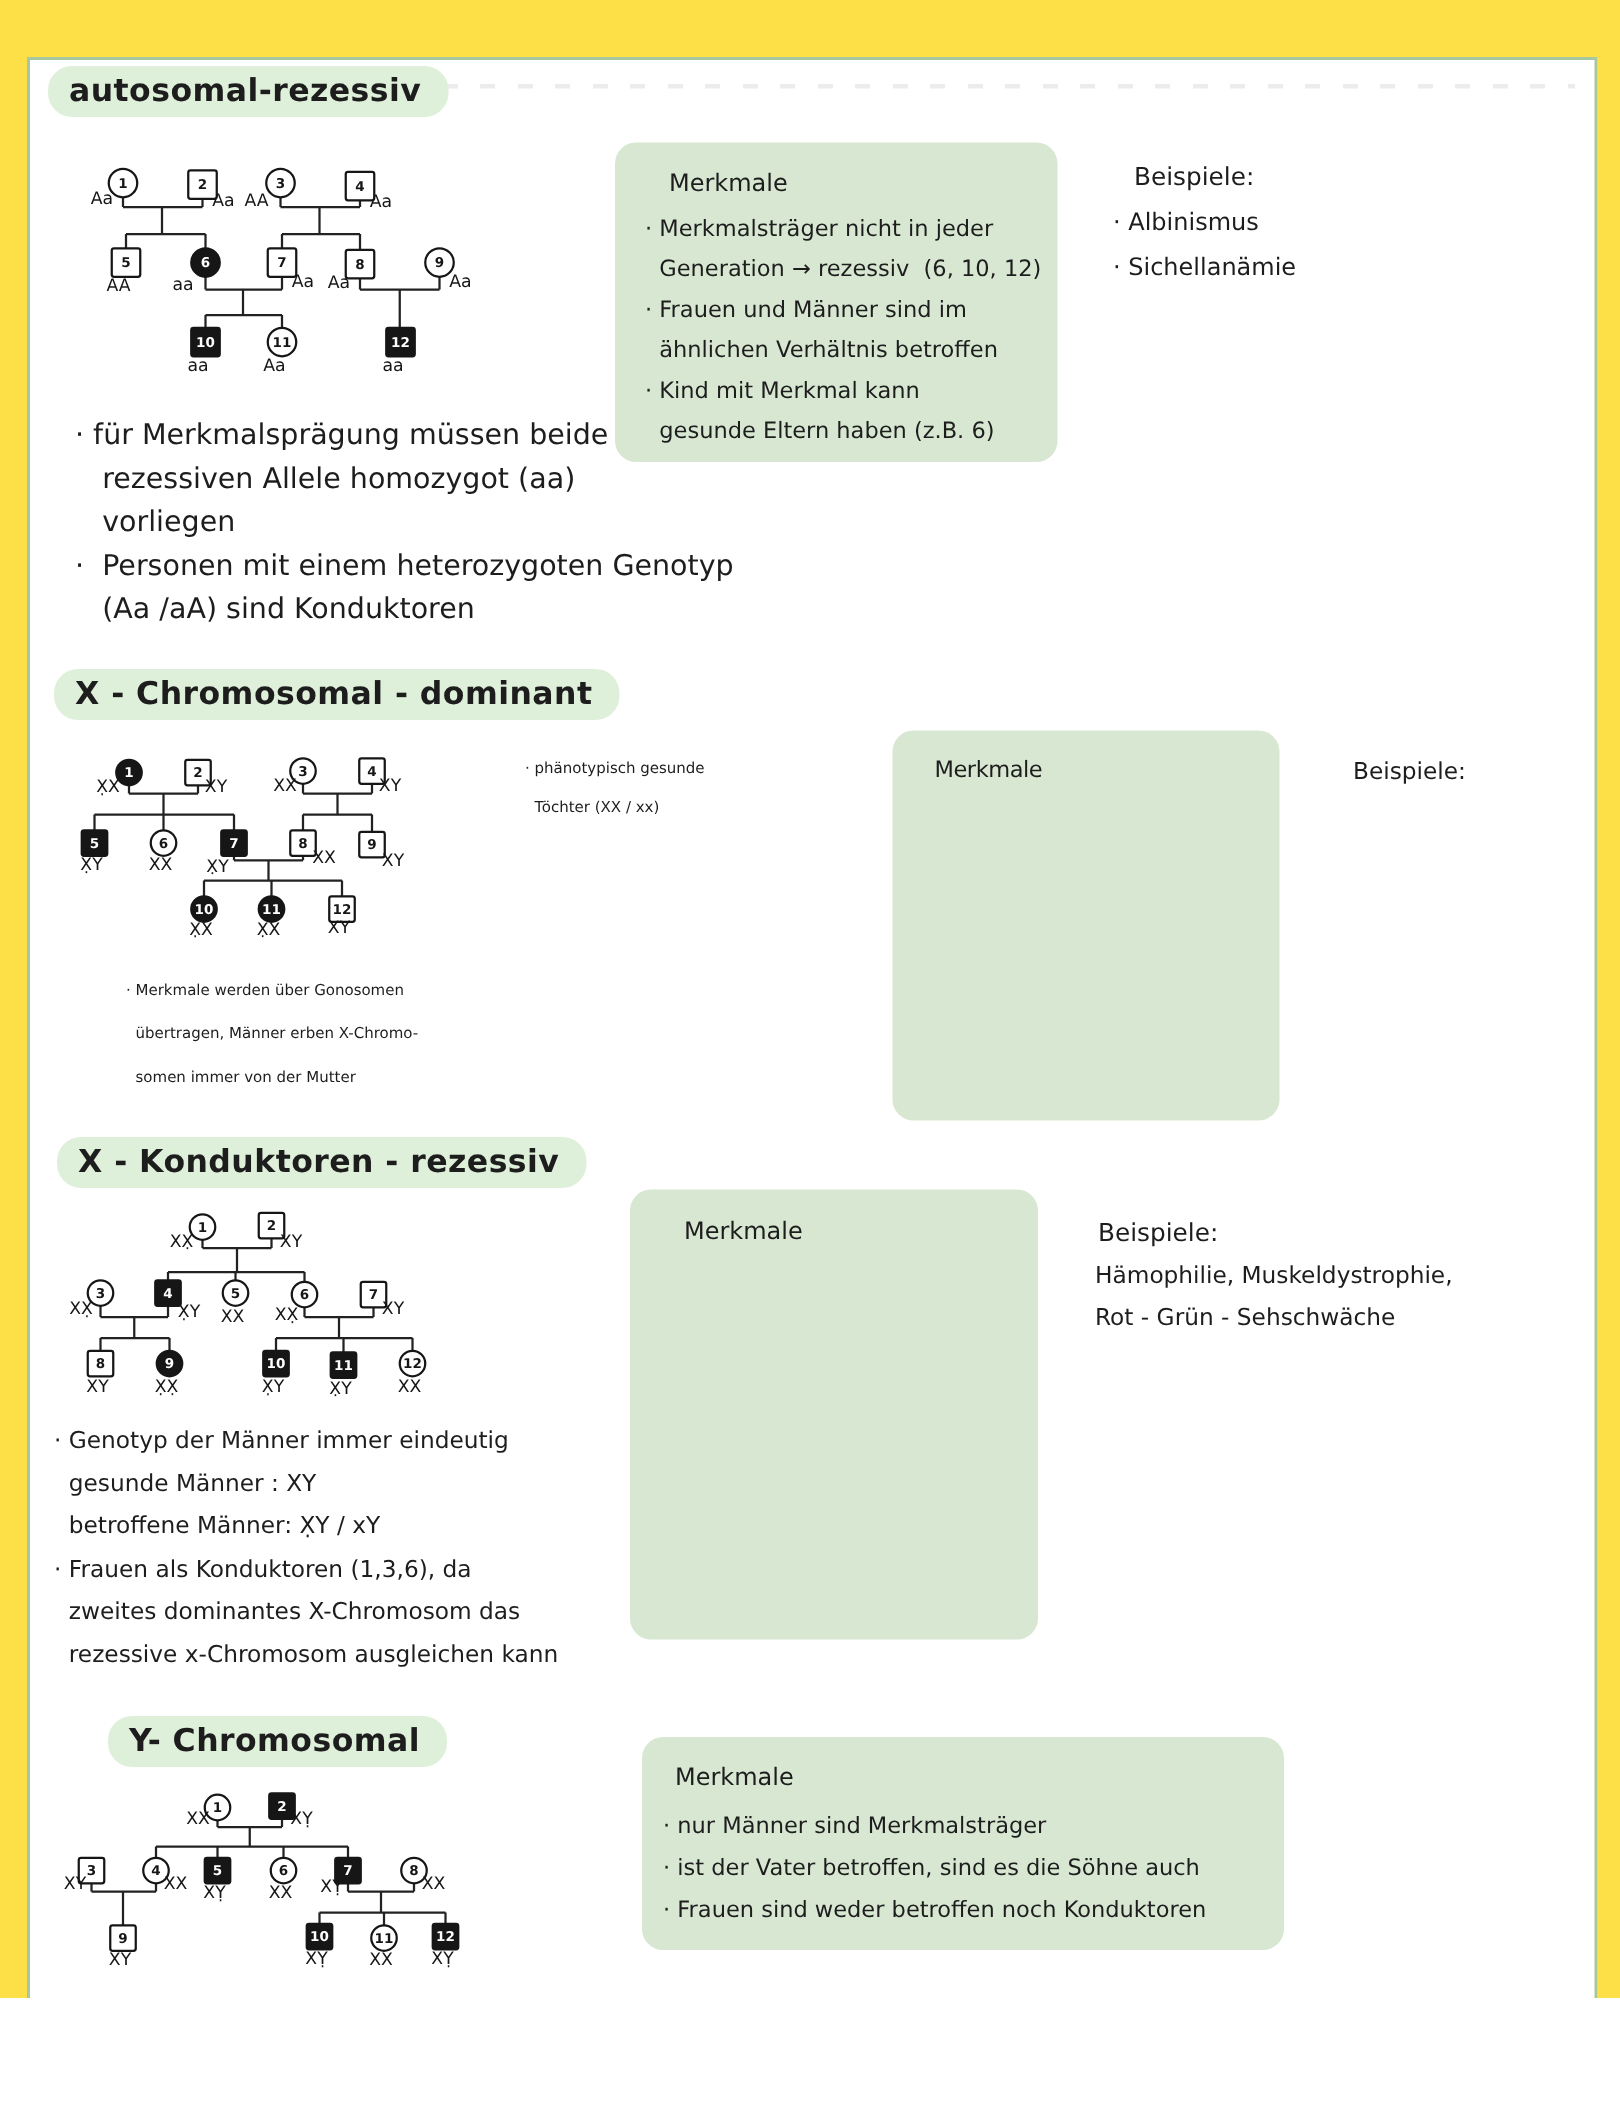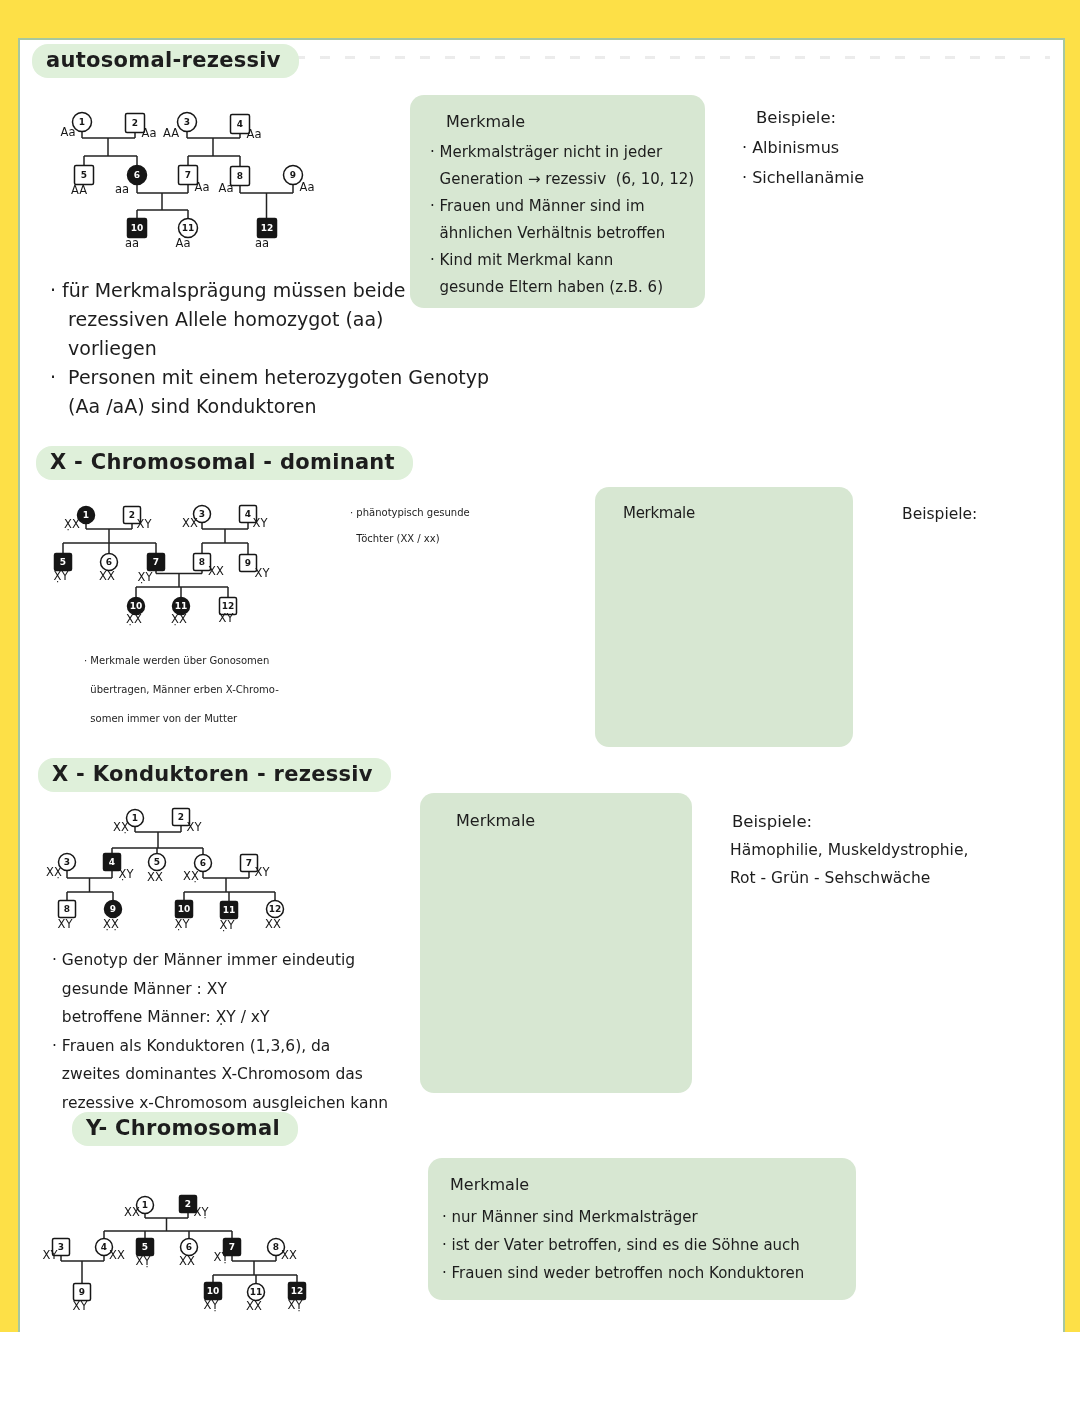--- a/index.html
+++ b/index.html
@@ -334,28 +334,28 @@
   <div class="gbox" style="left:420px;top:793px;width:272px;height:300px;font-size:15px;line-height:29px;">
     <div class="gbox-title">Merkmale</div>
   </div>
 
   <div class="note" style="left:730px;top:808px;font-size:15.5px;line-height:28px;">
     <div class="bsp-title" style="padding-left:2px;">Beispiele:</div>
     <div class="multiline">Hämophilie, Muskeldystrophie,
 Rot - Grün - Sehschwäche</div>
   </div>
 
-  <div class="note multiline" style="left:36px;top:946px;font-size:15.5px;line-height:28.5px;margin-left:16px;">· Genotyp der Männer immer eindeutig
+  <div class="note multiline" style="left:36px;top:946px;font-size:15.5px;line-height:28.5px;">· Genotyp der Männer immer eindeutig
   gesunde Männer : XY
   betroffene Männer: X̣Y / xY
 · Frauen als Konduktoren (1,3,6), da
   zweites dominantes X-Chromosom das
   rezessive x-Chromosom ausgleichen kann</div>
 
-  <div class="pill" style="left:72px;top:1112px;">Y- Chromosomal</div>
+  <div class="pill" style="left:72px;top:1144px;">Y- Chromosomal</div>
 
   <div class="pedigree" style="left:40px;top:1190px;"><svg width="295" height="125" viewBox="0 0 295 125">
         <line x1="105" y1="23.5" x2="105" y2="28" stroke="#222" stroke-width="1.5"></line>
         <line x1="105" y1="28" x2="148" y2="28" stroke="#222" stroke-width="1.5"></line>
         <line x1="148" y1="28" x2="148" y2="22.5" stroke="#222" stroke-width="1.5"></line>
         <line x1="126.5" y1="28" x2="126.5" y2="41" stroke="#222" stroke-width="1.5"></line>
         <line x1="64" y1="41" x2="192" y2="41" stroke="#222" stroke-width="1.5"></line>
         <line x1="64" y1="41" x2="64" y2="48.5" stroke="#222" stroke-width="1.5"></line>
         <line x1="105" y1="41" x2="105" y2="48.5" stroke="#222" stroke-width="1.5"></line>
         <line x1="149" y1="41" x2="149" y2="48.5" stroke="#222" stroke-width="1.5"></line>

